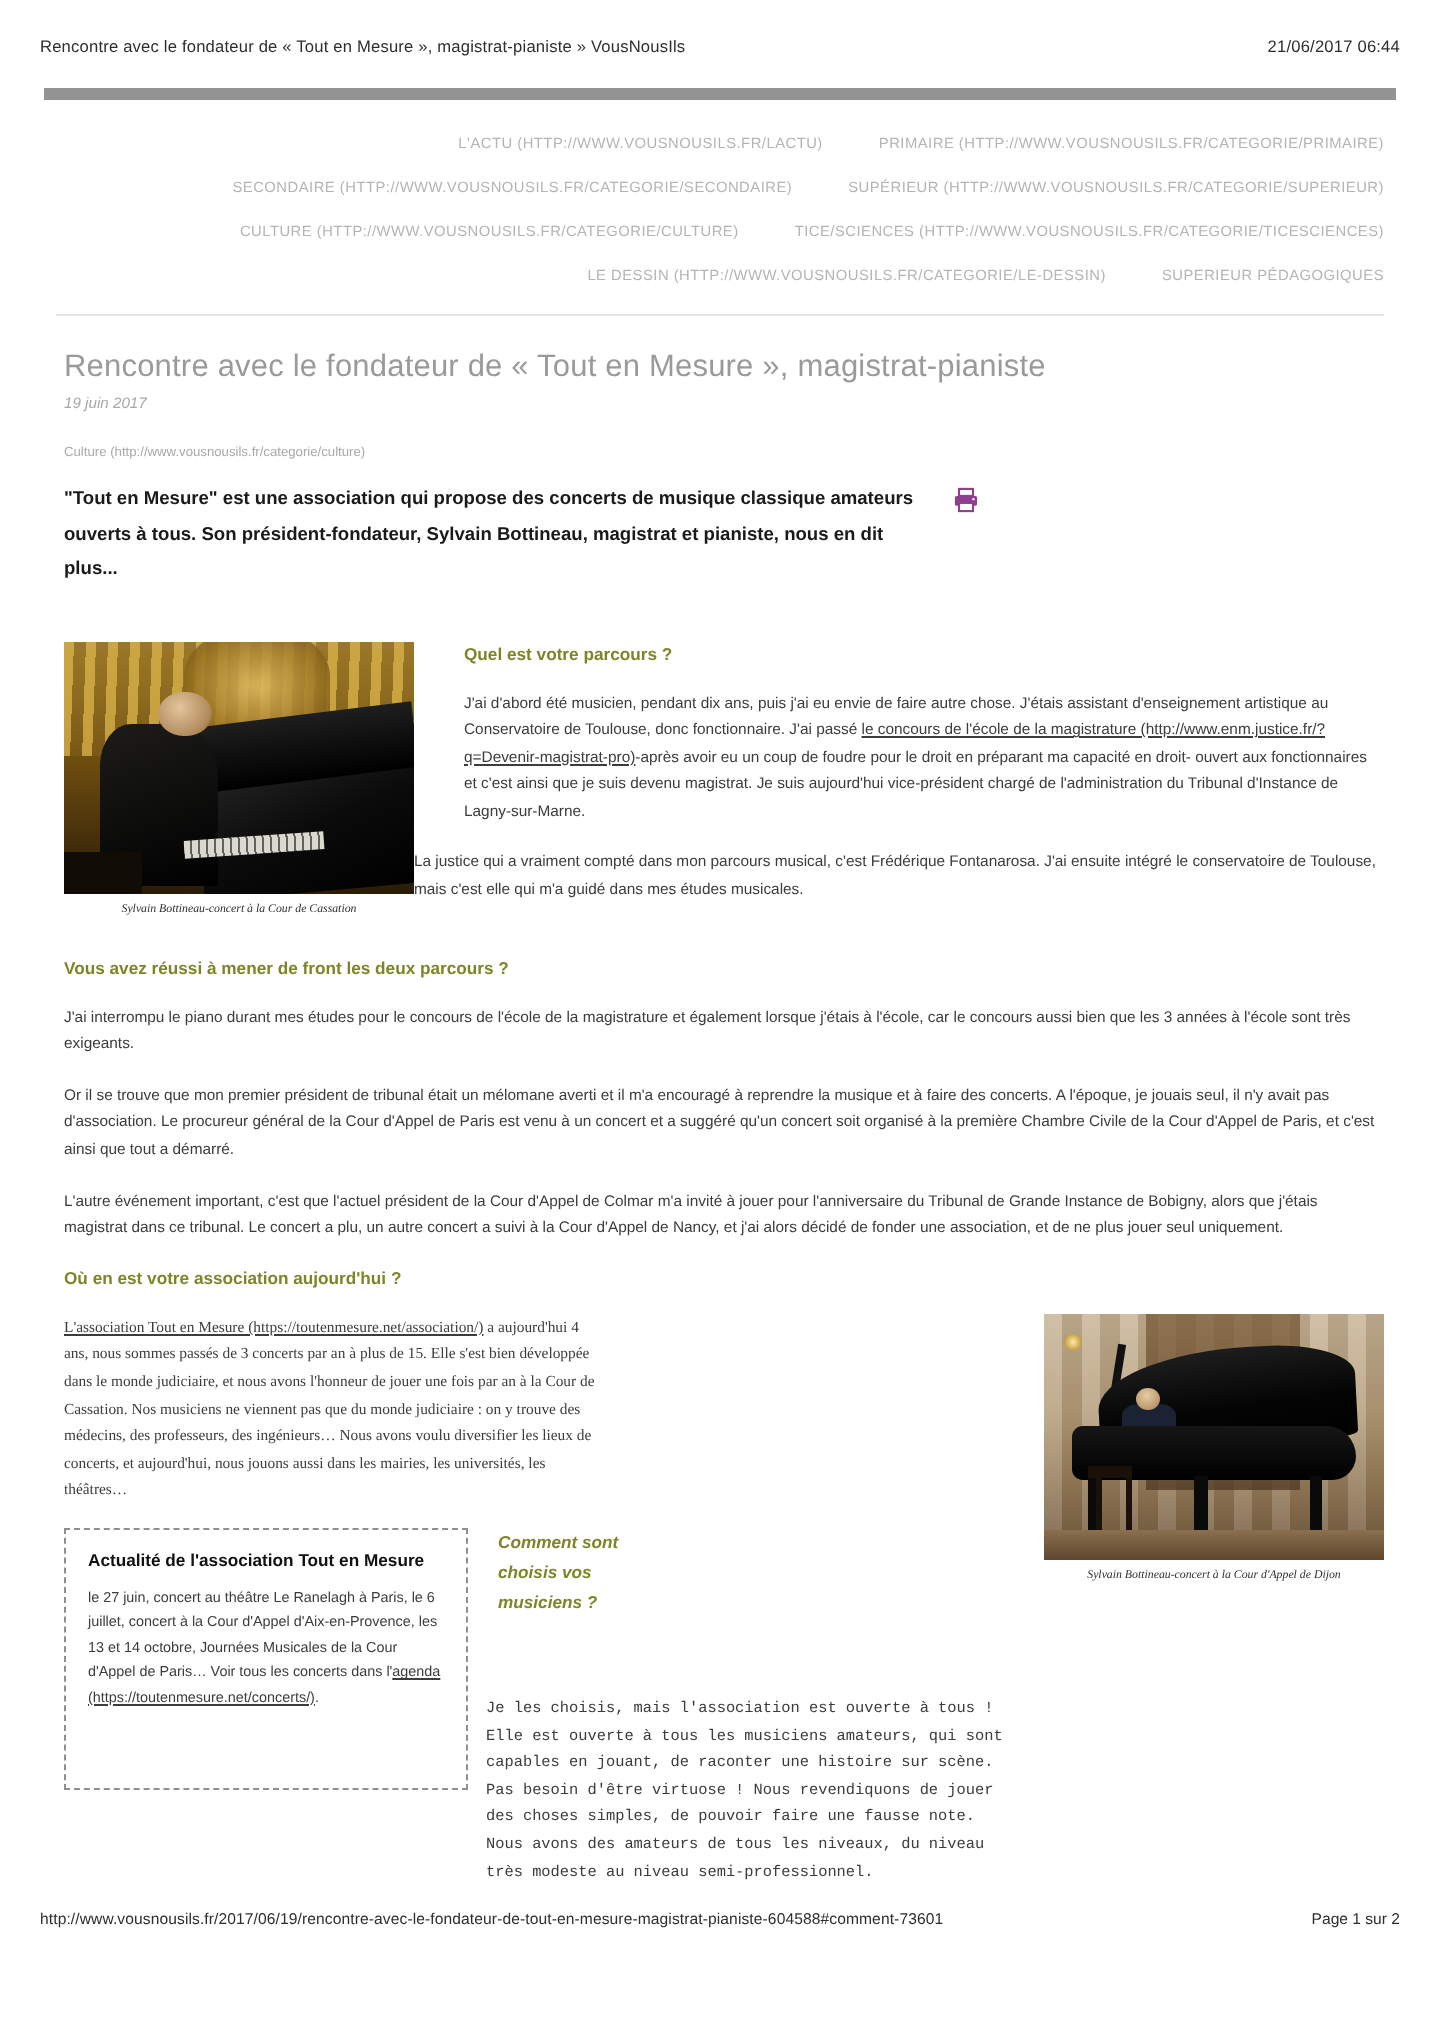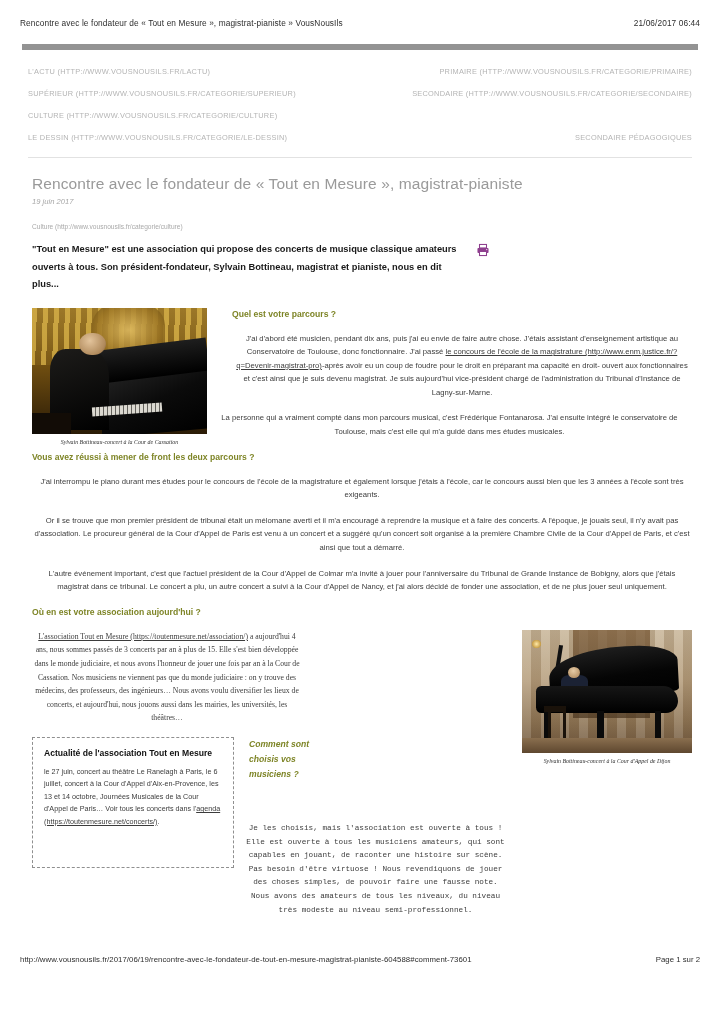--- a/index.html
+++ b/index.html
@@ -58,22 +58,22 @@
   }
 
   
   nav.menu {
     margin: 11px 28px 0 28px;
     border-bottom: 1px solid #e2e2e2;
     padding-bottom: 8px;
   }
   nav.menu .row {
     display: flex;
-    justify-content: space-between;
-    gap: 40px;
+    justify-content: flex-end;
+    gap: 28px;
     line-height: 22px;
   }
   nav.menu a {
     font-size: 7.4px;
     color: #b4b4b4;
     text-decoration: none;
     letter-spacing: .25px;
     white-space: nowrap;
   }
 
@@ -123,36 +123,36 @@
     margin-top: 2px;
     flex: 0 0 auto;
   }
 
   
   p.body {
     font-size: 7.7px;
     line-height: 13.6px;
     color: #3c3c3c;
     margin: 0 0 12px 0;
-    text-align: center;
+    text-align: left;
   }
   h2.q {
     font-size: 8.6px;
     font-weight: bold;
     color: #7e8527;
     margin: 4px 0 11px 0;
     line-height: 13px;
   }
   a.inline {
     color: #3c3c3c;
     text-decoration: underline;
   }
 
   
-  .sec1 { position: relative; margin-top: 14px; }
+  .sec1 { position: relative; margin-top: 27px; }
   figure.fig {
     margin: 0;
     float: left;
     width: 175px;
   }
   figure.fig.right { float: right; width: 170px; margin-left: 12px; }
   .photo {
     width: 100%;
     height: 126px;
     position: relative;
@@ -338,29 +338,30 @@
 <div class="page">
 
   <div class="topbar"></div>
 
   <nav class="menu">
     <div class="row">
       <a href="#">L'ACTU (HTTP://WWW.VOUSNOUSILS.FR/LACTU)</a>
       <a href="#">PRIMAIRE (HTTP://WWW.VOUSNOUSILS.FR/CATEGORIE/PRIMAIRE)</a>
     </div>
     <div class="row">
+      <a href="#">SECONDAIRE (HTTP://WWW.VOUSNOUSILS.FR/CATEGORIE/SECONDAIRE)</a>
       <a href="#">SUPÉRIEUR (HTTP://WWW.VOUSNOUSILS.FR/CATEGORIE/SUPERIEUR)</a>
-      <a href="#">SECONDAIRE (HTTP://WWW.VOUSNOUSILS.FR/CATEGORIE/SECONDAIRE)</a>
     </div>
     <div class="row">
       <a href="#">CULTURE (HTTP://WWW.VOUSNOUSILS.FR/CATEGORIE/CULTURE)</a>
+      <a href="#">TICE/SCIENCES (HTTP://WWW.VOUSNOUSILS.FR/CATEGORIE/TICESCIENCES)</a>
     </div>
     <div class="row">
       <a href="#">LE DESSIN (HTTP://WWW.VOUSNOUSILS.FR/CATEGORIE/LE-DESSIN)</a>
-      <a href="#">SECONDAIRE PÉDAGOGIQUES</a>
+      <a href="#">SUPERIEUR PÉDAGOGIQUES</a>
     </div>
   </nav>
 
   <article class="article">
 
     <h1 class="title">Rencontre avec le fondateur de « Tout en Mesure », magistrat-pianiste</h1>
     <div class="date">19 juin 2017</div>
     <a class="cat" href="#">Culture (http://www.vousnousils.fr/categorie/culture)</a>
 
     <div class="lede-wrap">
@@ -390,26 +391,26 @@
           <div class="p1-bench"></div>
         </div>
         <figcaption>Sylvain Bottineau-concert à la Cour de Cassation</figcaption>
       </figure>
 
       <div class="col-right">
         <h2 class="q">Quel est votre parcours ?</h2>
         <p class="body"><span>J'ai d'abord été musicien, pendant dix ans, puis j'ai eu envie de faire autre chose. J'étais assistant d'enseignement artistique au Conservatoire de Toulouse, donc fonctionnaire. J'ai passé </span><a class="inline" href="#">le concours de l'école de la magistrature (http://www.enm.justice.fr/?q=Devenir-magistrat-pro)</a><span>-après avoir eu un coup de foudre pour le droit en préparant ma capacité en droit- ouvert aux fonctionnaires et c'est ainsi que je suis devenu magistrat. Je suis aujourd'hui vice-président chargé de l'administration du Tribunal d'Instance de Lagny-sur-Marne.</span></p>
       </div>
 
-      <p class="body" style="margin-top:2px">La personne qui a vraiment compté dans mon parcours musical, c'est Frédérique Fontanarosa. J'ai ensuite intégré le conservatoire de Toulouse, mais c'est elle qui m'a guidé dans mes études musicales.</p>
+      <p class="body" style="margin-top:2px">La justice qui a vraiment compté dans mon parcours musical, c'est Frédérique Fontanarosa. J'ai ensuite intégré le conservatoire de Toulouse, mais c'est elle qui m'a guidé dans mes études musicales.</p>
       <div class="clear"></div>
     </div>
 
     <div>
-      <h2 class="q" style="margin-top:0">Vous avez réussi à mener de front les deux parcours ?</h2>
+      <h2 class="q" style="margin-top:14px">Vous avez réussi à mener de front les deux parcours ?</h2>
       <p class="body">J'ai interrompu le piano durant mes études pour le concours de l'école de la magistrature et également lorsque j'étais à l'école, car le concours aussi bien que les 3 années à l'école sont très exigeants.</p>
       <p class="body">Or il se trouve que mon premier président de tribunal était un mélomane averti et il m'a encouragé à reprendre la musique et à faire des concerts. A l'époque, je jouais seul, il n'y avait pas d'association. Le procureur général de la Cour d'Appel de Paris est venu à un concert et a suggéré qu'un concert soit organisé à la première Chambre Civile de la Cour d'Appel de Paris, et c'est ainsi que tout a démarré.</p>
       <p class="body">L'autre événement important, c'est que l'actuel président de la Cour d'Appel de Colmar m'a invité à jouer pour l'anniversaire du Tribunal de Grande Instance de Bobigny, alors que j'étais magistrat dans ce tribunal. Le concert a plu, un autre concert a suivi à la Cour d'Appel de Nancy, et j'ai alors décidé de fonder une association, et de ne plus jouer seul uniquement.</p>
     </div>
 
     <div class="lower">
       <h2 class="q" style="margin-top:0">Où en est votre association aujourd'hui ?</h2>
 
       <figure class="fig right">
         <div class="photo wide">

